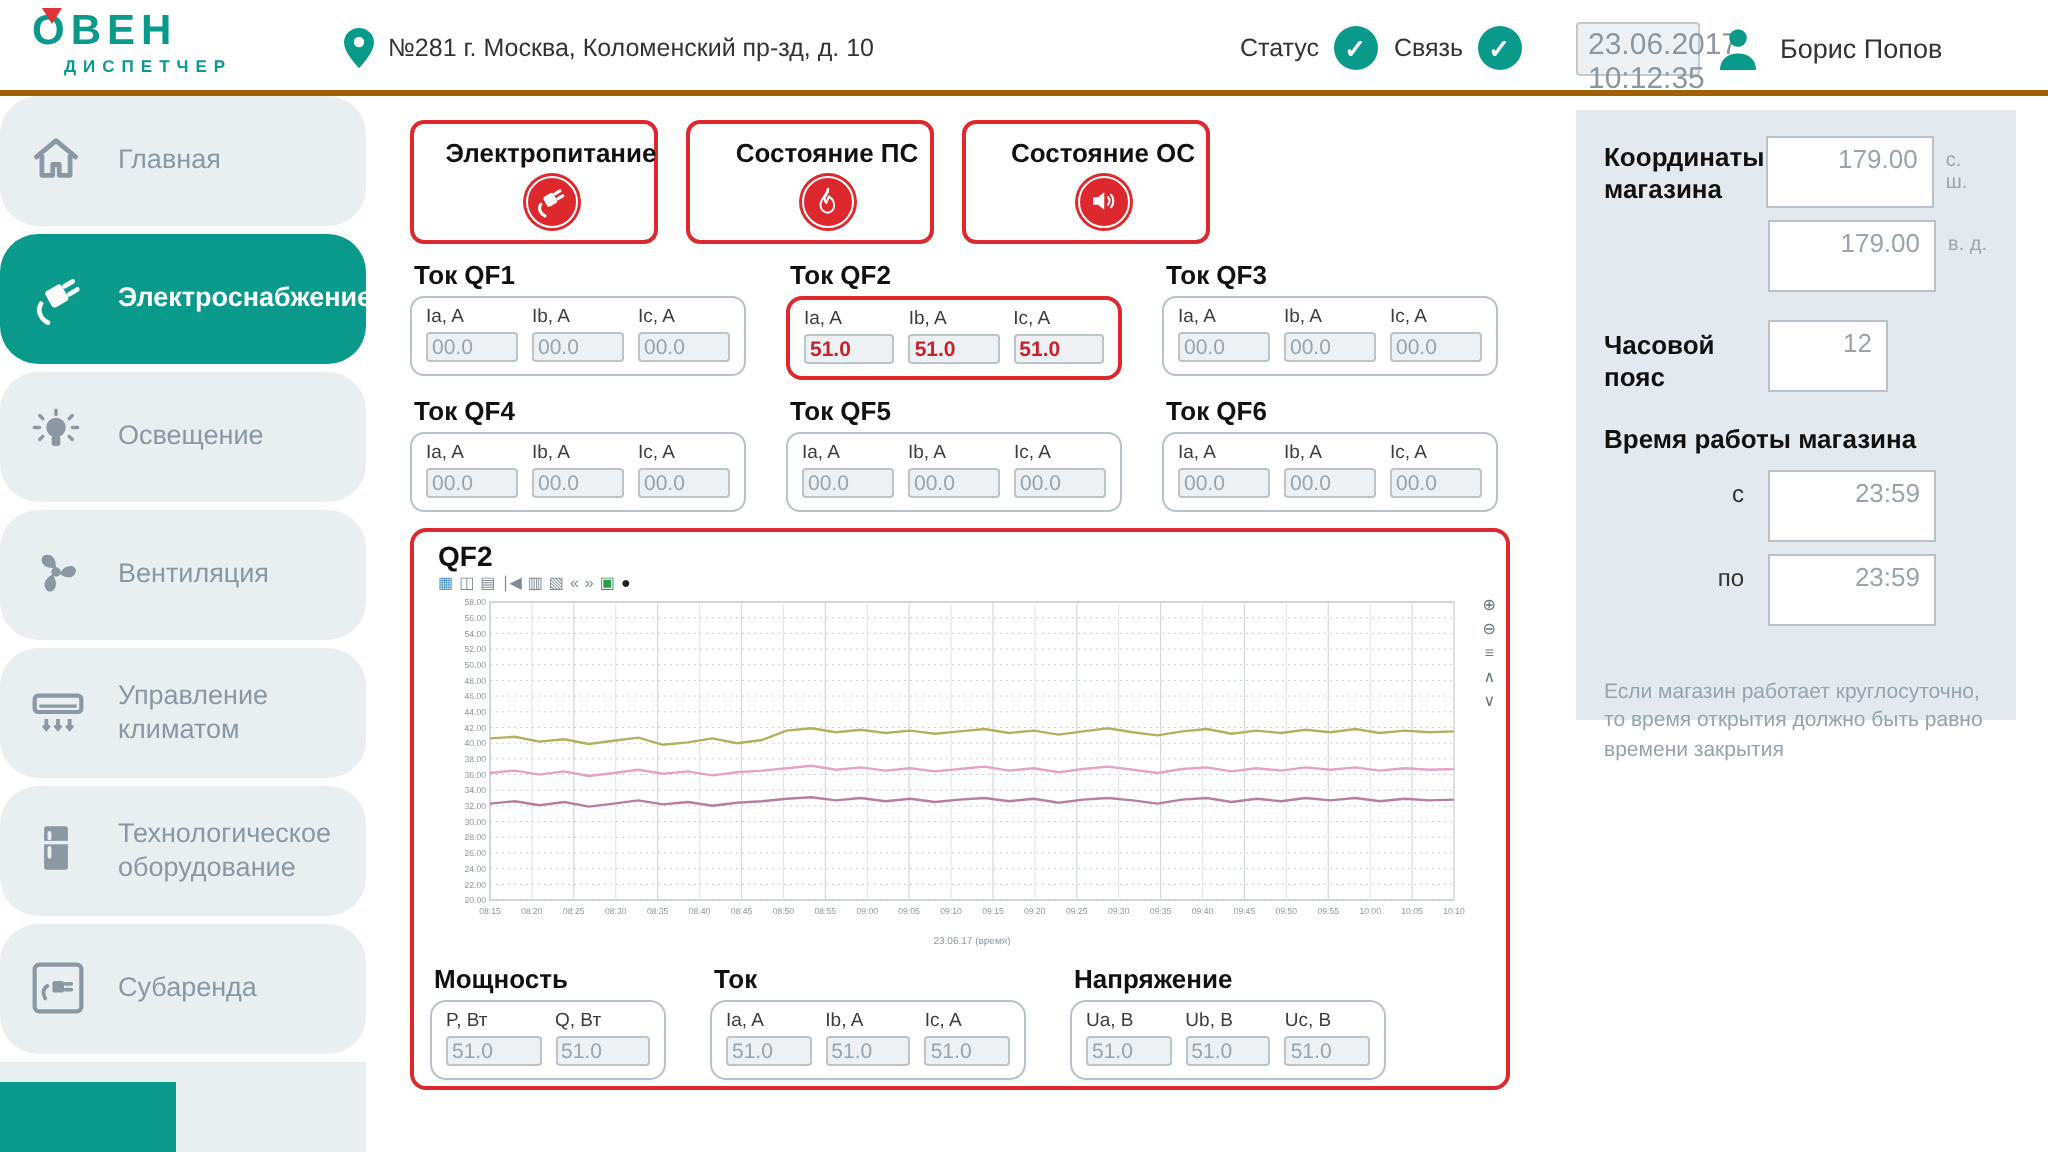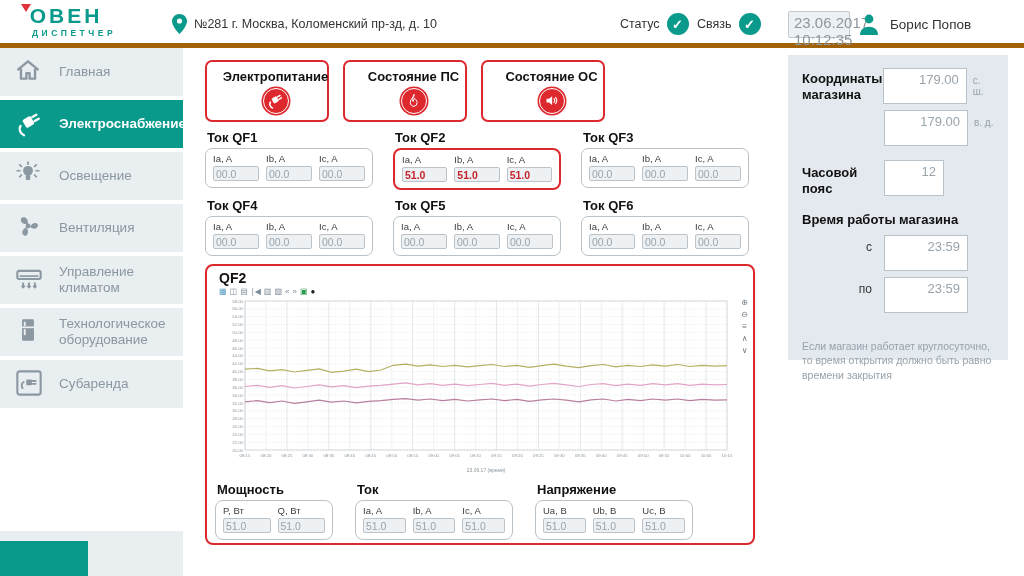--- a/index.html
+++ b/index.html
@@ -1,34 +1,34 @@
 <!DOCTYPE html>
 <html><head>
 <meta charset="utf-8">
 <style>
   html,body{margin:0;padding:0;background:#cfd6da;}
   *{box-sizing:border-box;font-family:"Liberation Sans",sans-serif;}
   .screen{position:relative;width:1024px;height:576px;background:#ffffff;overflow:hidden;}
 
   
-  .hdr{position:absolute;left:0;top:0;width:1024px;height:48px;background:#fff;border-bottom:5px solid #a16207;text-align:center;}
+  .hdr{position:absolute;left:0;top:0;width:1024px;height:48px;background:#fff;border-bottom:3px solid #a16207;}
   .logo{position:absolute;left:16px;top:5px;line-height:1;}
   .logo-brand{position:relative;color:#0a9a8c;font-weight:800;font-size:21px;letter-spacing:3px;}
   .logo-brand .tri{position:absolute;left:5px;top:-1px;width:0;height:0;border-left:5px solid transparent;border-right:5px solid transparent;border-top:8px solid #e03238;}
   .logo-sub{color:#0a9a8c;font-weight:700;font-size:8.5px;letter-spacing:3.5px;margin:3px 0 0 16px;}
   .hdr-group{position:absolute;top:0;height:48px;display:flex;align-items:center;gap:7px;}
   .hdr-text{font-size:12.5px;color:#333;}
   .check{width:22px;height:22px;border-radius:50%;background:#0a9a8c;color:#fff;display:flex;align-items:center;justify-content:center;font-size:13px;font-weight:700;}
   .datebox{position:absolute;left:788px;top:11px;width:62px;height:27px;background:#eef1f3;border:1px solid #c3cacf;border-radius:2px;padding:2px 5px;line-height:1.15;}
   .datebox div{font-size:15px;color:#8d979f;}
   .hdr svg{display:block;}
 
   
   .sidebar{position:absolute;left:0;top:48px;width:183px;}
-  .side-item{position:relative;height:48px;margin-bottom:4px;background:#e9eef1;display:flex;align-items:center;cursor:pointer;}
+  .side-item{position:relative;height:65px;margin-bottom:4px;background:#e9eef1;display:flex;align-items:center;cursor:pointer;border-radius:19px;}
   .side-item .ic{width:30px;height:30px;margin:0 14px 0 15px;color:#8b97a1;flex:0 0 auto;}
   .side-item .lbl{font-size:13.5px;color:#8b97a1;line-height:1.2;padding-right:6px;}
   .side-item.active{background:#0a9a8c;}
   .side-item.active .ic{color:#fff;}
   .side-item.active .lbl{color:#fff;font-weight:700;}
   .side-filler{position:absolute;left:0;top:531px;width:183px;height:45px;background:#e9eef1;}
   .side-accent{position:absolute;left:0;top:541px;width:88px;height:35px;background:#0a9a8c;}
 
   
   .alarms{position:absolute;left:205px;top:60px;display:flex;gap:14px;}

